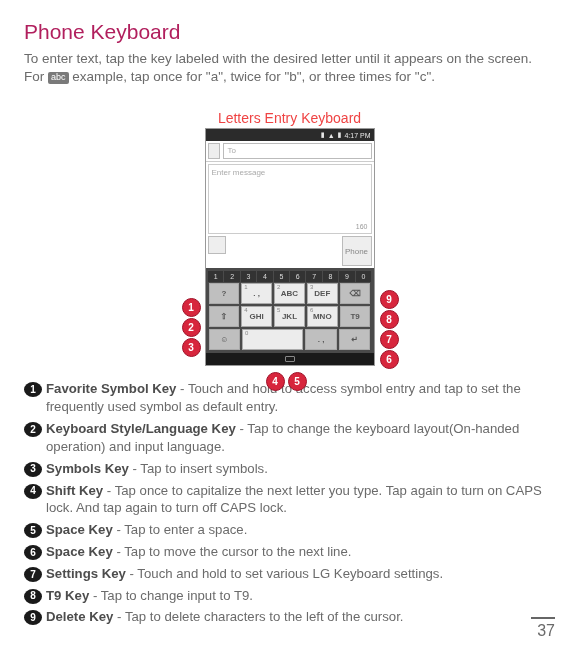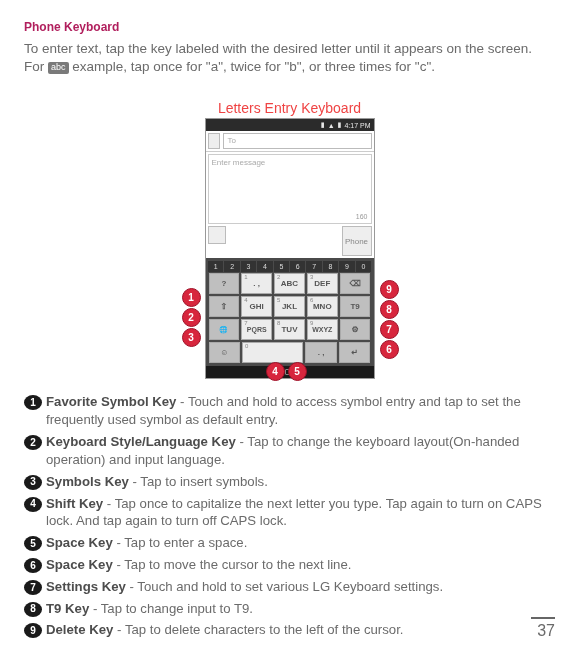--- a/index.html
+++ b/index.html
@@ -8,22 +8,22 @@
     width: 579px;
     height: 652px;
     box-sizing: border-box;
     font-family: Arial, Helvetica, sans-serif;
     color: #5a5a5a;
     position: relative;
     background: #fff;
   }
   h1.title {
     color: #b11f5d;
-    font-size: 12px;
-    font-weight: 700;
+    font-size: 21px;
+    font-weight: 400;
     margin: 0 0 6px 0;
   }
   p.intro {
     margin: 0 0 24px 0;
     font-size: 13.5px;
     line-height: 1.35;
     color: #6b6b6b;
   }
   .abc-chip {
     display: inline-block;
@@ -266,40 +266,20 @@
           </div>
         <div class="key w1">
             <span class="sup">6</span>
             <span>MNO</span>
           </div>
         <div class="key dark w1">
             <span>T9</span>
           </div>
       </div>
       <div class="row">
-        <div class="key dark w1 small">
-            <span>🌐</span>
-          </div>
-        <div class="key w1 small">
-            <span class="sup">7</span>
-            <span>PQRS</span>
-          </div>
-        <div class="key w1">
-            <span class="sup">8</span>
-            <span>TUV</span>
-          </div>
-        <div class="key w1 small">
-            <span class="sup">9</span>
-            <span>WXYZ</span>
-          </div>
-        <div class="key dark w1">
-            <span>⚙</span>
-          </div>
-      </div>
-      <div class="row">
         <div class="key dark w1">
             <span>☺</span>
           </div>
         <div class="key w2">
             <span class="sup">0</span>
             <span> </span>
           </div>
         <div class="key dark w1">
             <span>. ,</span>
           </div>

